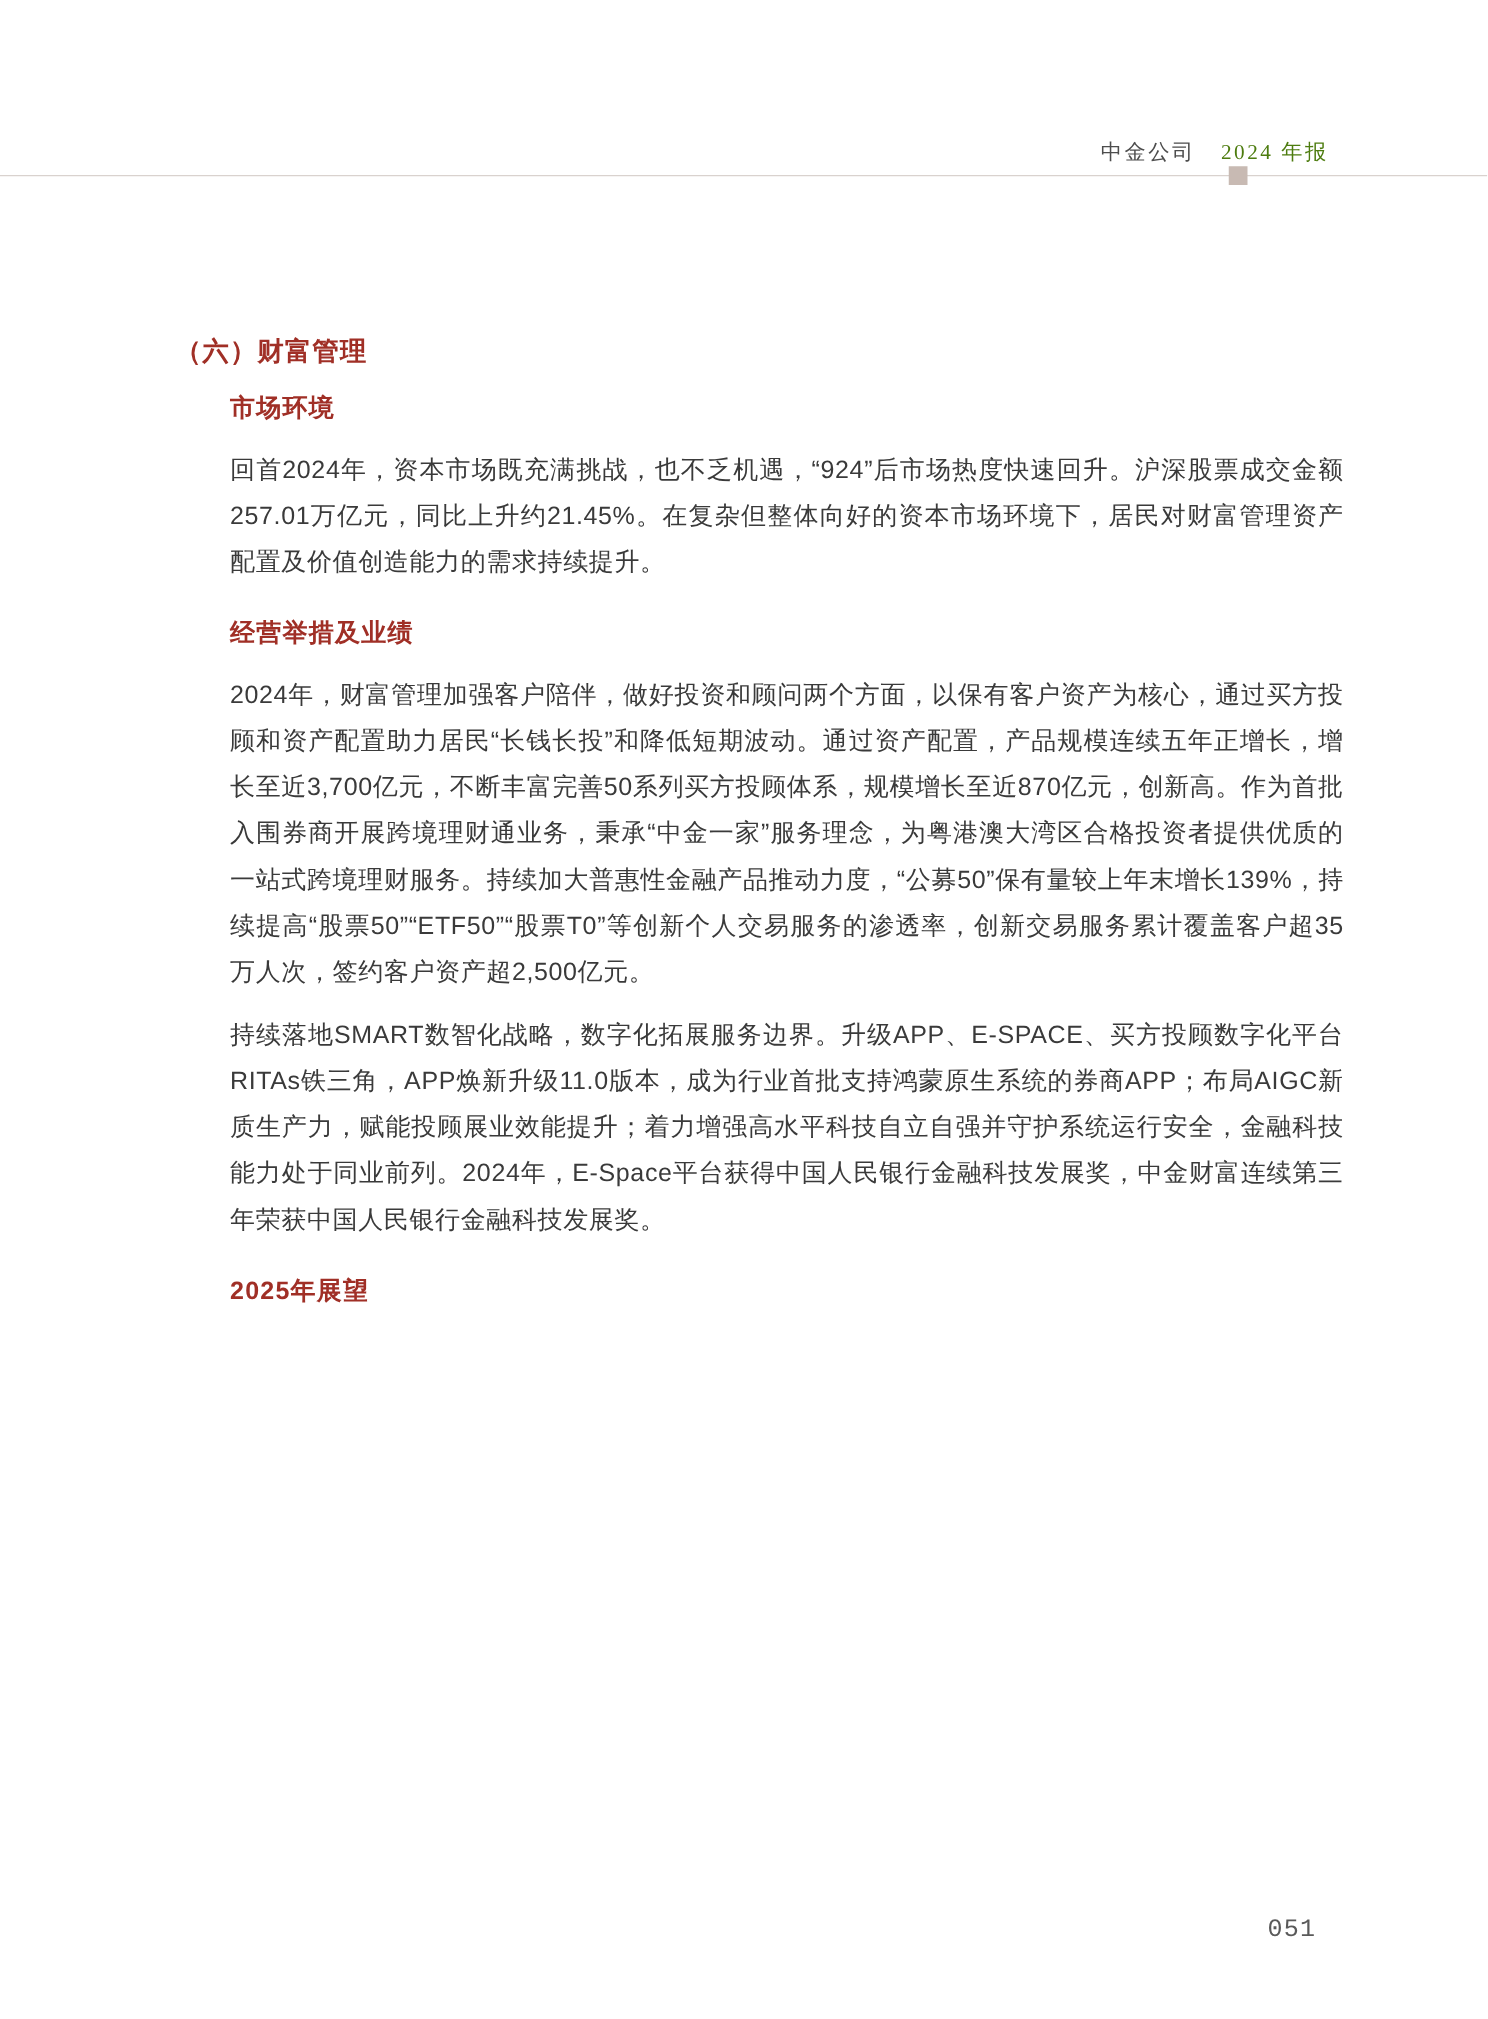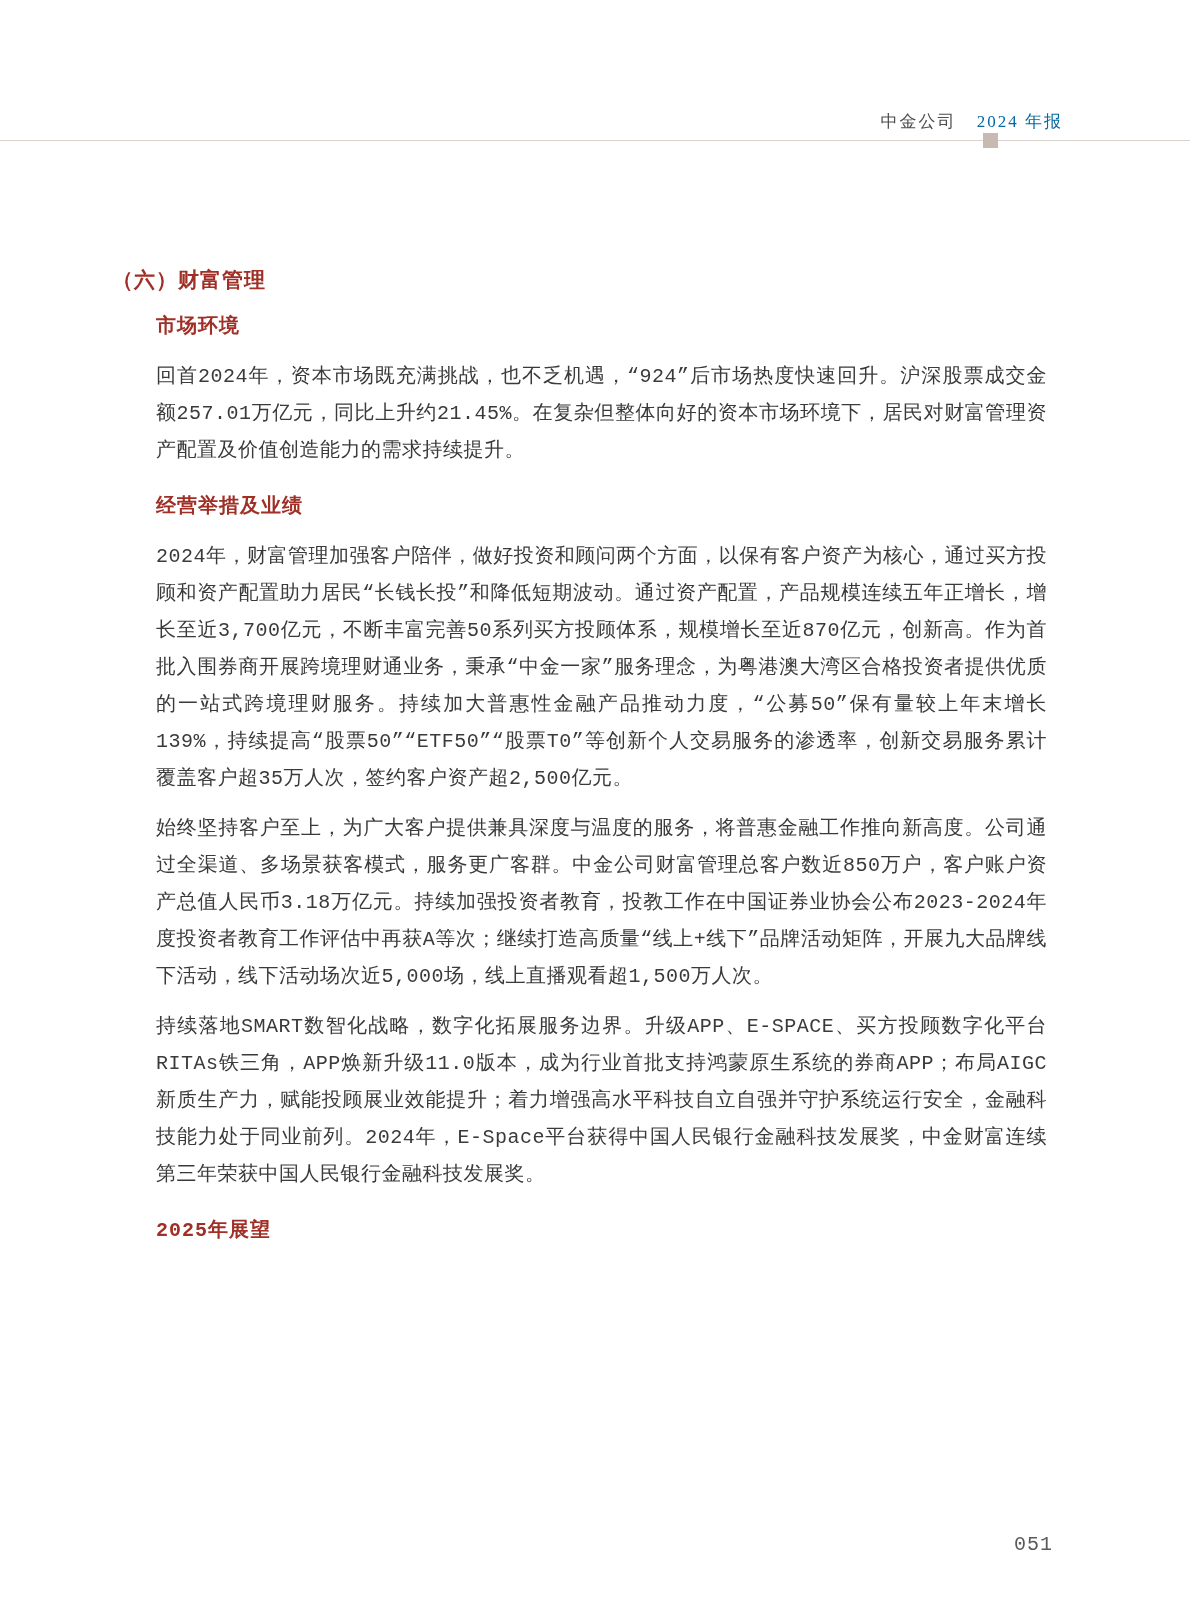--- a/index.html
+++ b/index.html
@@ -20,21 +20,21 @@
   .header-text {
     position: absolute;
     top: 110px;
     right: 127px;
     font-family: "Liberation Serif", "DejaVu Serif", serif;
     font-size: 17px;
     letter-spacing: 2px;
     white-space: nowrap;
   }
   .header-brand { color: #4d4d4d; }
-  .header-edition { color: #0369a1; margin-left: 14px; text-align: right; }
+  .header-edition { color: #4d7c0f; margin-left: 14px; text-align: right; }
   .header-rule {
     position: absolute;
     top: 140px;
     left: 0;
     width: 1190px;
     height: 1px;
     background: #d9d2ce;
   }
   .header-square {
     position: absolute;
@@ -42,23 +42,22 @@
     left: 983px;
     width: 15px;
     height: 15px;
     background: #c8bab3;
   }
 
   
   .content {
     position: absolute;
     top: 0;
-    left: 112px;
+    left: 140px;
     width: 935px;
-    font-family: Liberation Mono, monospace;
   }
   .sec-title {
     margin: 270px 0 0 0;
     font-size: 21px;
     font-weight: bold;
     color: #a02f26;
     line-height: 1.1;
     letter-spacing: 1px;
   }
   .sub { margin-left: 44px; width: 891px; }
@@ -111,21 +110,20 @@
     <h2 class="sec-title">（六）财富管理</h2>
 
     <section class="sub">
       <h3 class="sub-title">市场环境</h3>
       <p class="para">回首2024年，资本市场既充满挑战，也不乏机遇，“924”后市场热度快速回升。沪深股票成交金额257.01万亿元，同比上升约21.45%。在复杂但整体向好的资本市场环境下，居民对财富管理资产配置及价值创造能力的需求持续提升。</p>
     </section>
 
     <section class="sub">
       <h3 class="sub-title gap-lg">经营举措及业绩</h3>
       <p class="para">2024年，财富管理加强客户陪伴，做好投资和顾问两个方面，以保有客户资产为核心，通过买方投顾和资产配置助力居民“长钱长投”和降低短期波动。通过资产配置，产品规模连续五年正增长，增长至近3,700亿元，不断丰富完善50系列买方投顾体系，规模增长至近870亿元，创新高。作为首批入围券商开展跨境理财通业务，秉承“中金一家”服务理念，为粤港澳大湾区合格投资者提供优质的一站式跨境理财服务。持续加大普惠性金融产品推动力度，“公募50”保有量较上年末增长139%，持续提高“股票50”“ETF50”“股票T0”等创新个人交易服务的渗透率，创新交易服务累计覆盖客户超35万人次，签约客户资产超2,500亿元。</p>
-      <p class="para">始终坚持客户至上，为广大客户提供兼具深度与温度的服务，将普惠金融工作推向新高度。公司通过全渠道、多场景获客模式，服务更广客群。中金公司财富管理总客户数近850万户，客户账户资产总值人民币3.18万亿元。持续加强投资者教育，投教工作在中国证券业协会公布2023-2024年度投资者教育工作评估中再获A等次；继续打造高质量“线上+线下”品牌活动矩阵，开展九大品牌线下活动，线下活动场次近5,000场，线上直播观看超1,500万人次。</p>
       <p class="para">持续落地SMART数智化战略，数字化拓展服务边界。升级APP、E-SPACE、买方投顾数字化平台RITAs铁三角，APP焕新升级11.0版本，成为行业首批支持鸿蒙原生系统的券商APP；布局AIGC新质生产力，赋能投顾展业效能提升；着力增强高水平科技自立自强并守护系统运行安全，金融科技能力处于同业前列。2024年，E-Space平台获得中国人民银行金融科技发展奖，中金财富连续第三年荣获中国人民银行金融科技发展奖。</p>
     </section>
 
     <section class="sub">
       <h3 class="sub-title gap-lg">2025年展望</h3>
     </section>
 
   </main>
 
   <div class="page-number">051</div>

